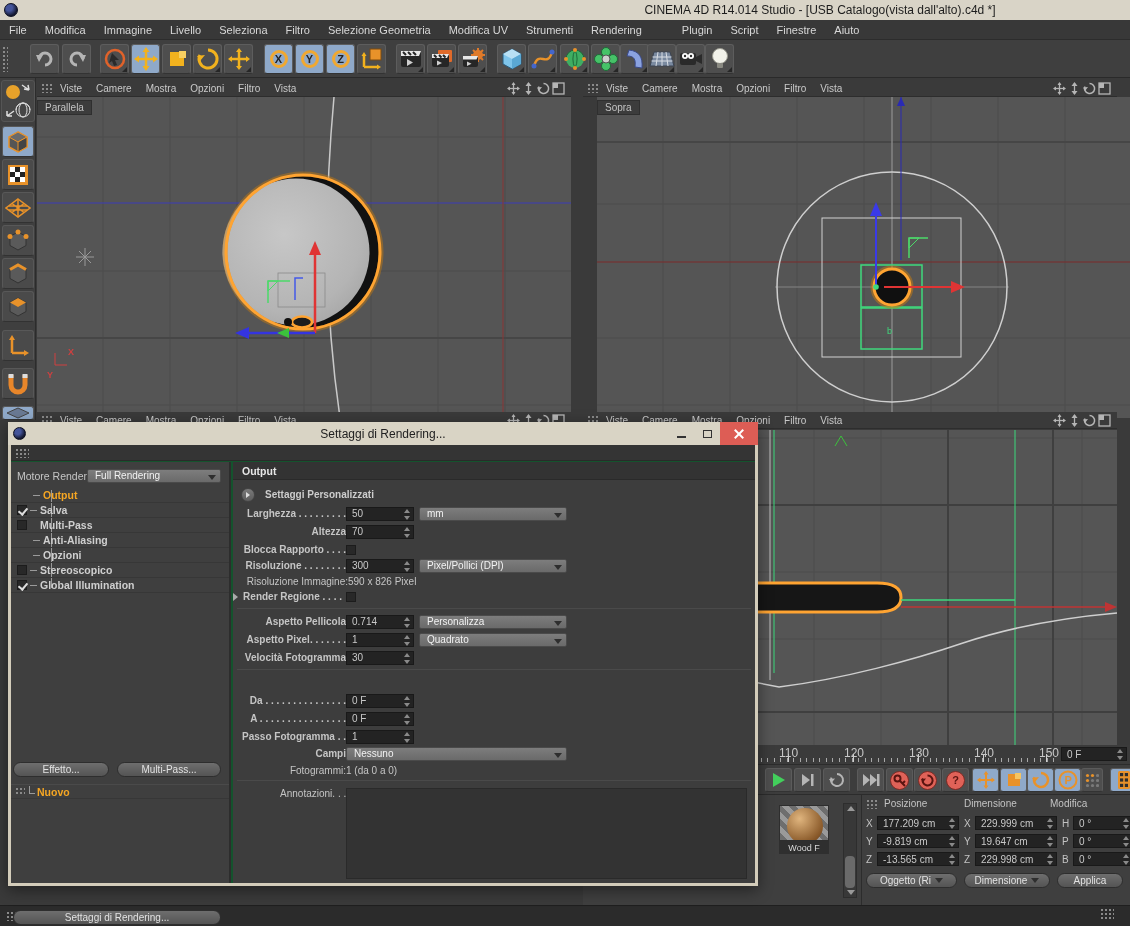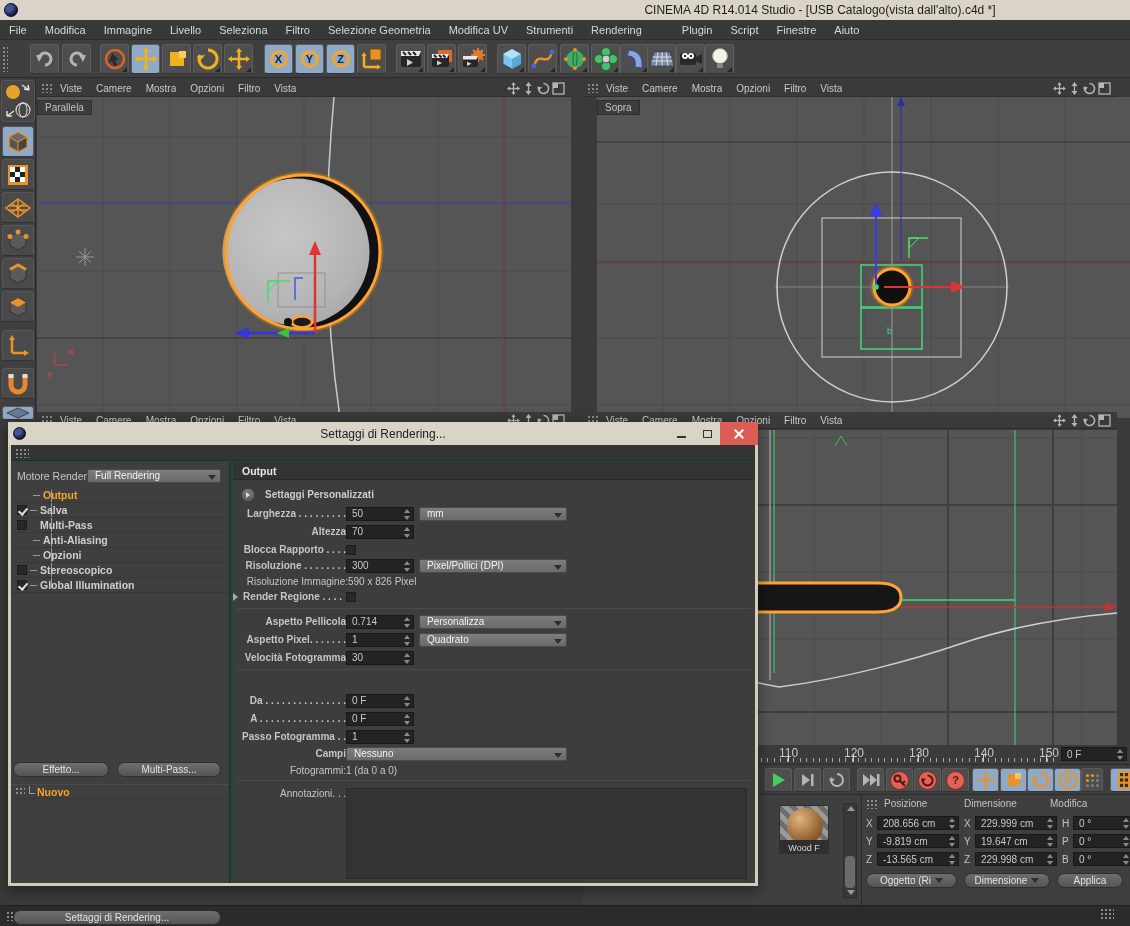--- a/index.html
+++ b/index.html
@@ -878,21 +878,21 @@
 
 <div class="abs coords">
   <div class="abs grip" style="left:4px;top:4px;width:12px;height:10px;"></div>
   <span class="cohead" style="left:22px;">Posizione</span>
   <span class="cohead" style="left:102px;">Dimensione</span>
   <span class="cohead" style="left:188px;">Modifica</span>
 
   <div class="corow" style="left:4px;top:20px;">
     <span class="colab">X</span>
     <div class="inp" style="width:82px;">
-        <span>208.656 cm</span>
+        <span>177.209 cm</span>
         <div class="stp"></div>
       </div>
     <span class="colab" style="margin-left:5px;">X</span>
     <div class="inp" style="width:82px;">
         <span>229.999 cm</span>
         <div class="stp"></div>
       </div>
     <span class="colab" style="margin-left:5px;">H</span>
     <div class="inp" style="width:60px;">
         <span>0 °</span>

